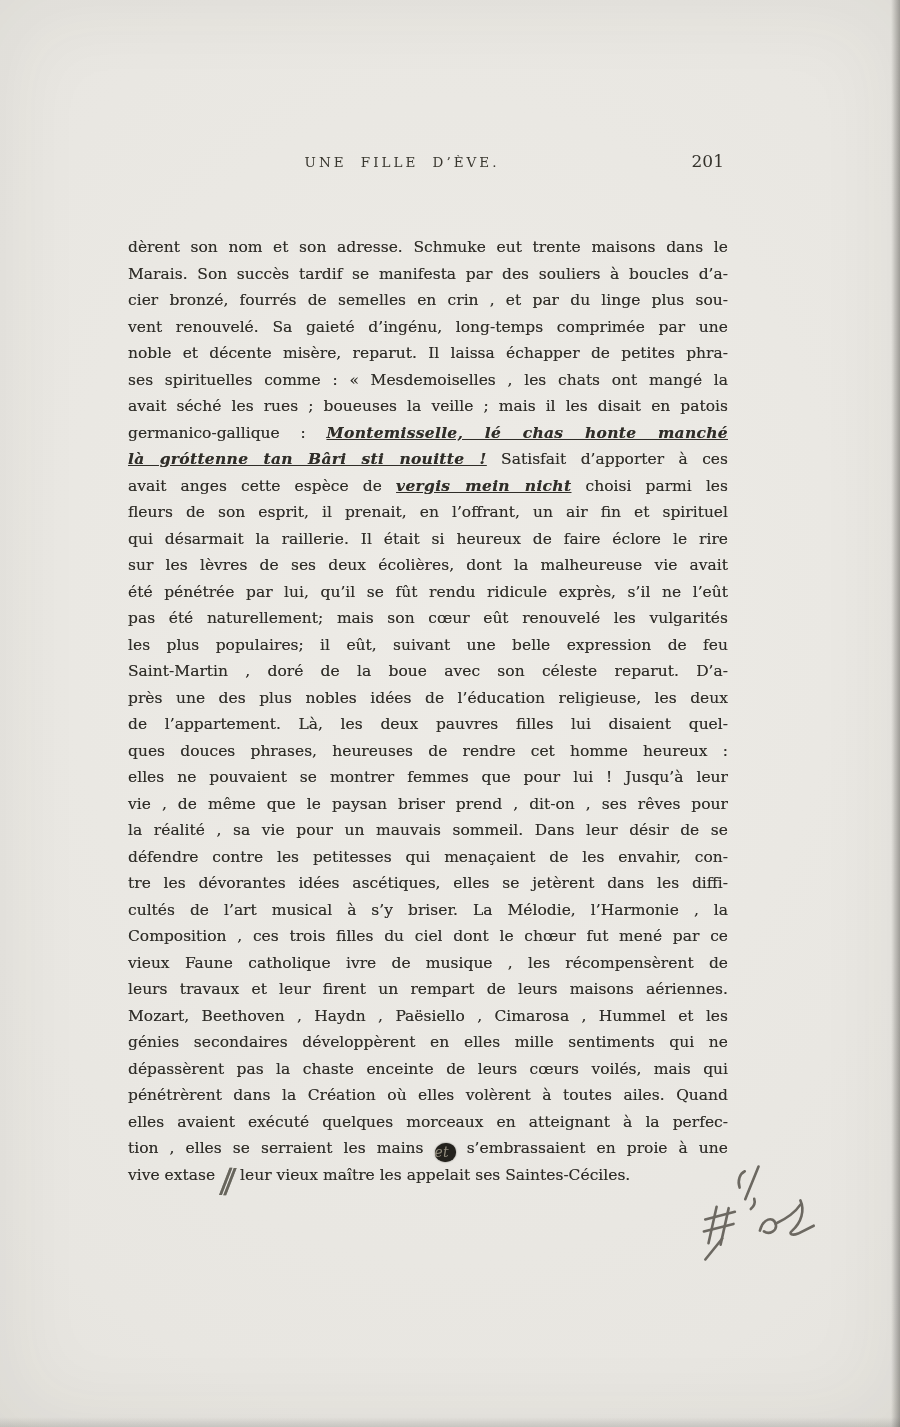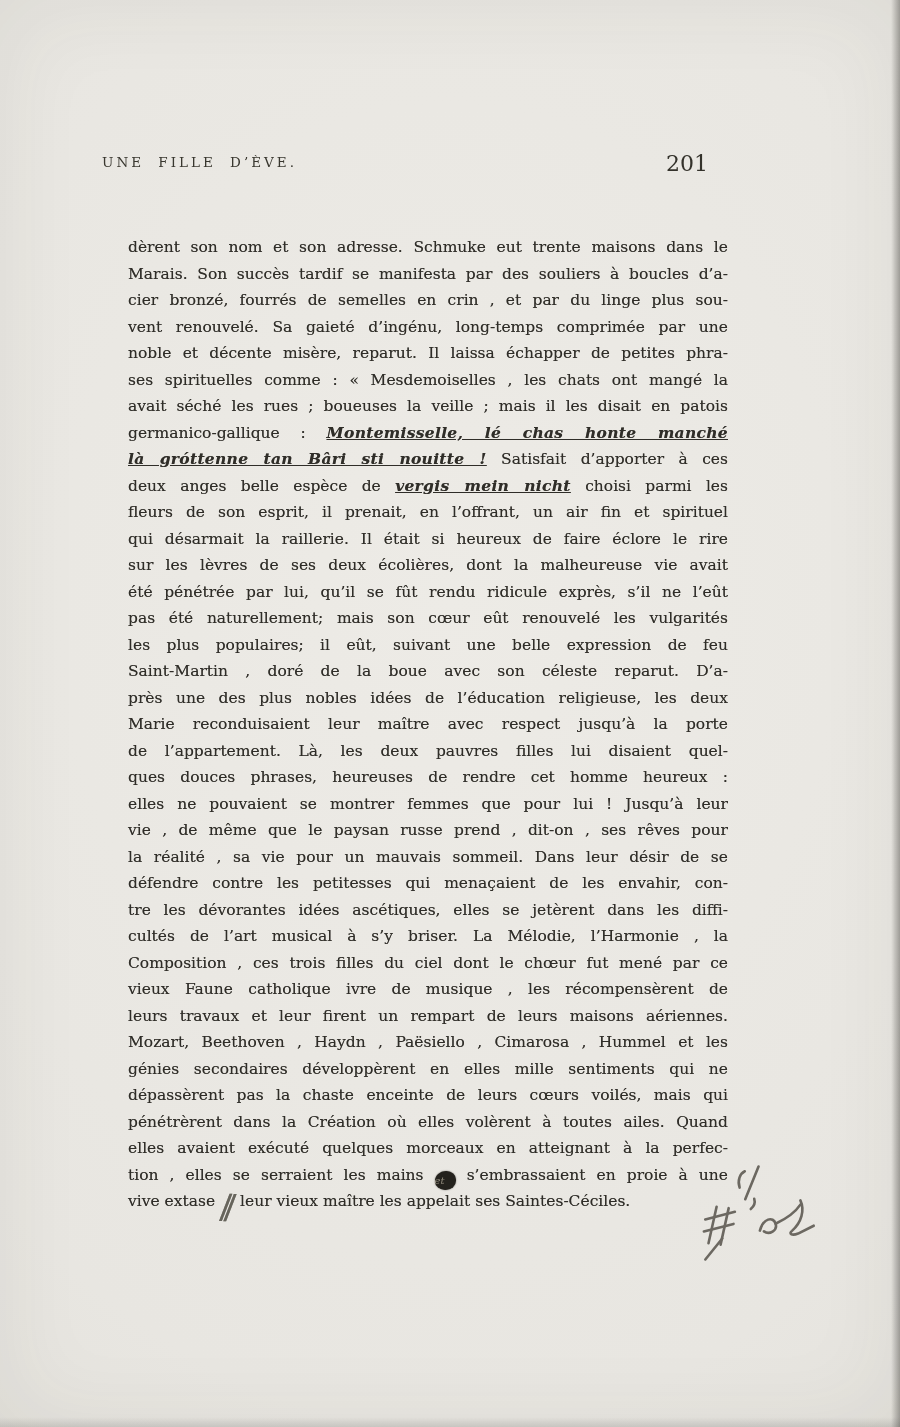--- a/index.html
+++ b/index.html
@@ -25,30 +25,31 @@
     position: absolute; bottom: 0; left: 0; width: 100%; height: 10px;
     background: linear-gradient(to top, rgba(45,43,38,0.14), rgba(45,43,38,0));
   }
   .header {
     position: absolute;
     top: 154px; left: 128px; width: 600px; height: 26px;
     color: #3a3832;
   }
   .running-title {
     width: 100%;
+    text-align: center;
     transform: translateX(-26px);
     font-size: 13.5px;
     letter-spacing: 3px;
     word-spacing: 7px;
     color: #39372f;
   }
   .page-number {
     position: absolute;
-    top: -3px; right: 20px;
-    font-size: 22px;
+    top: -3px; right: 4px;
+    font-size: 17px;
     color: #34322b;
   }
   .body-text {
     position: absolute;
     top: 190px; left: 128px; width: 600px;
     font-size: 15.5px;
     line-height: 26.5px;
     color: #2f2d28;
     text-shadow: 0 0 0.5px rgba(47,45,40,0.55);
     margin-top: 44px;
@@ -65,21 +66,21 @@
     font-weight: 600;
     letter-spacing: 0.3px;
     text-decoration: underline;
   }
   .blot {
     display: inline-block;
     width: 21px; height: 19px;
     background: #24221d;
     border-radius: 52% 46% 50% 48%;
     color: #938d7e;
-    font-size: 10px;
+    font-size: 14px;
     font-style: italic;
     line-height: 19px;
     text-align: right;
     vertical-align: -4px;
     box-shadow: 0 0 1.5px rgba(36,34,29,0.8);
   }
   .caret {
     display: inline-block;
     font-family: "DejaVu Sans", "Liberation Sans", sans-serif;
     font-size: 34px;
@@ -122,34 +123,33 @@
   <div class="body-text">
       <div class="line"><span>dèrent son nom et son adresse. Schmuke eut trente maisons dans le</span></div>
       <div class="line"><span>Marais. Son succès tardif se manifesta par des souliers à boucles d’a-</span></div>
       <div class="line"><span>cier bronzé, fourrés de semelles en crin , et par du linge plus sou-</span></div>
       <div class="line"><span>vent renouvelé. Sa gaieté d’ingénu, long-temps comprimée par une</span></div>
       <div class="line"><span>noble et décente misère, reparut. Il laissa échapper de petites phra-</span></div>
       <div class="line"><span>ses spirituelles comme : « Mesdemoiselles , les chats ont mangé la</span></div>
       <div class="line"><span>avait séché les rues ; boueuses la veille ; mais il les disait en patois</span></div>
       <div class="line"><span>germanico-gallique : </span><span class="it">Montemisselle, lé chas honte manché</span></div>
       <div class="line"><span class="it">là gróttenne tan Bâri sti nouitte !</span><span> Satisfait d’apporter à ces</span></div>
-      <div class="line"><span>deux anges belle espèce de </span><span class="it">vergis mein nicht</span><span> choisi parmi les</span></div>
+      <div class="line"><span>avait anges cette espèce de </span><span class="it">vergis mein nicht</span><span> choisi parmi les</span></div>
       <div class="line"><span>fleurs de son esprit, il prenait, en l’offrant, un air fin et spirituel</span></div>
       <div class="line"><span>qui désarmait la raillerie. Il était si heureux de faire éclore le rire</span></div>
       <div class="line"><span>sur les lèvres de ses deux écolières, dont la malheureuse vie avait</span></div>
       <div class="line"><span>été pénétrée par lui, qu’il se fût rendu ridicule exprès, s’il ne l’eût</span></div>
       <div class="line"><span>pas été naturellement; mais son cœur eût renouvelé les vulgarités</span></div>
       <div class="line"><span>les plus populaires; il eût, suivant une belle expression de feu</span></div>
       <div class="line"><span>Saint-Martin , doré de la boue avec son céleste reparut. D’a-</span></div>
       <div class="line"><span>près une des plus nobles idées de l’éducation religieuse, les deux</span></div>
-      <div class="line"><span>Marie reconduisaient leur maître avec respect jusqu’à la porte</span></div>
       <div class="line"><span>de l’appartement. Là, les deux pauvres filles lui disaient quel-</span></div>
       <div class="line"><span>ques douces phrases, heureuses de rendre cet homme heureux :</span></div>
       <div class="line"><span>elles ne pouvaient se montrer femmes que pour lui ! Jusqu’à leur</span></div>
-      <div class="line"><span>vie , de même que le paysan russe prend , dit-on , ses rêves pour</span></div>
+      <div class="line"><span>vie , de même que le paysan briser prend , dit-on , ses rêves pour</span></div>
       <div class="line"><span>la réalité , sa vie pour un mauvais sommeil. Dans leur désir de se</span></div>
       <div class="line"><span>défendre contre les petitesses qui menaçaient de les envahir, con-</span></div>
       <div class="line"><span>tre les dévorantes idées ascétiques, elles se jetèrent dans les diffi-</span></div>
       <div class="line"><span>cultés de l’art musical à s’y briser. La Mélodie, l’Harmonie , la</span></div>
       <div class="line"><span>Composition , ces trois filles du ciel dont le chœur fut mené par ce</span></div>
       <div class="line"><span>vieux Faune catholique ivre de musique , les récompensèrent de</span></div>
       <div class="line"><span>leurs travaux et leur firent un rempart de leurs maisons aériennes.</span></div>
       <div class="line"><span>Mozart, Beethoven , Haydn , Paësiello , Cimarosa , Hummel et les</span></div>
       <div class="line"><span>génies secondaires développèrent en elles mille sentiments qui ne</span></div>
       <div class="line"><span>dépassèrent pas la chaste enceinte de leurs cœurs voilés, mais qui</span></div>

